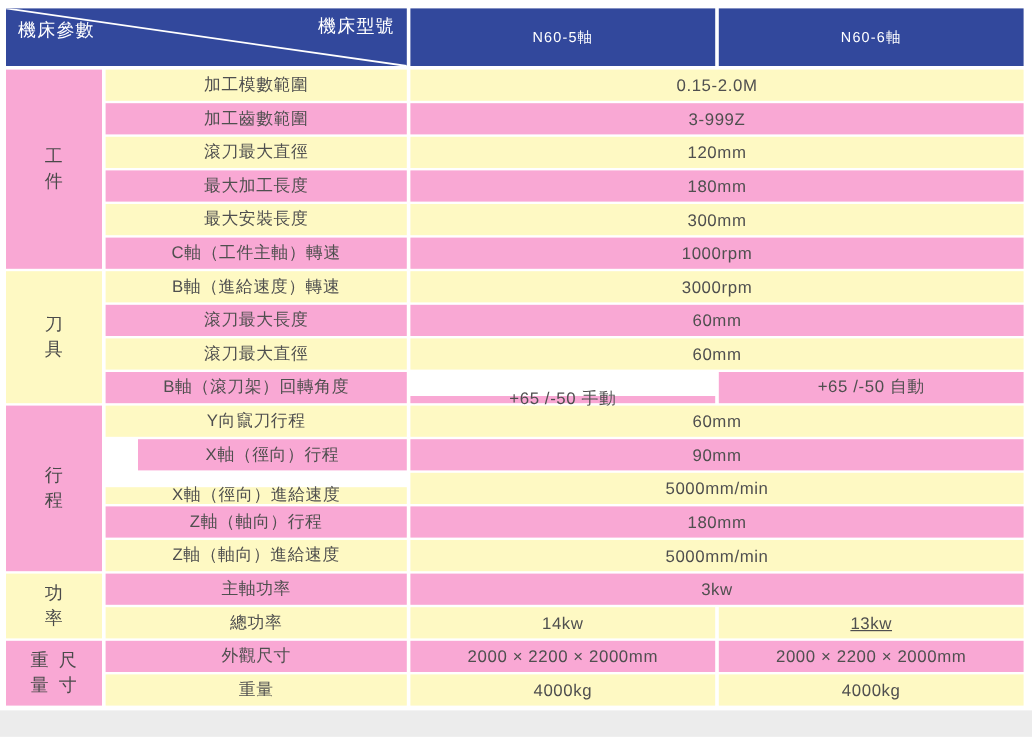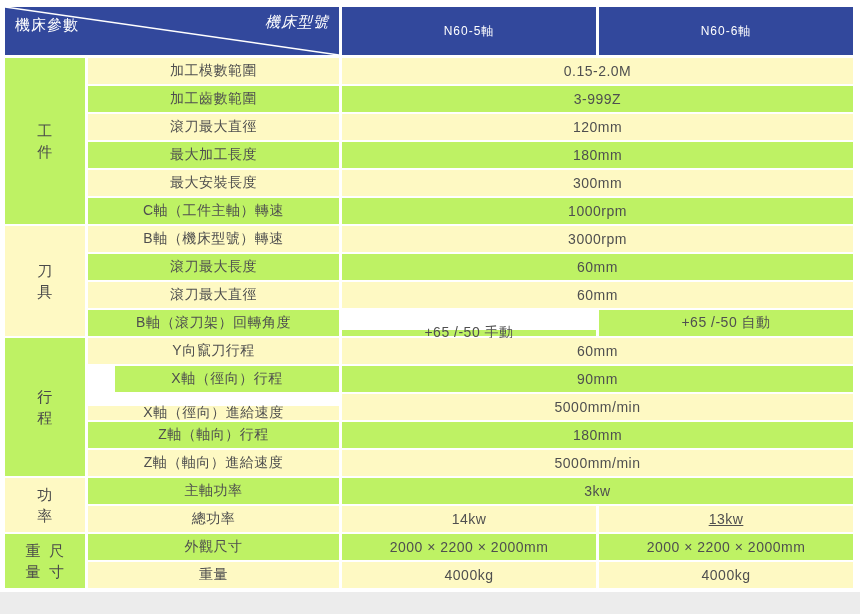--- a/index.html
+++ b/index.html
@@ -9,32 +9,32 @@
     font-family:"Liberation Sans","DejaVu Sans",sans-serif;
   }
   .table-wrap{position:absolute;left:5px;top:7px;width:848px;}
   .header-grid{
     display:grid;grid-template-columns:334px 254px 254px;column-gap:3px;
     height:48px;margin-bottom:3px;
   }
   .hdr-cell{background:#32489c;color:#ffffff;}
   .corner{position:relative;}
   .corner svg{position:absolute;left:0;top:0;}
-  .corner .tr{position:absolute;top:6px;right:10px;font-size:15px;letter-spacing:1px;font-style:italic;}
+  .corner .tr{position:absolute;top:6px;right:10px;font-size:15px;letter-spacing:1px;}
   .corner .bl{position:absolute;bottom:20px;left:10px;font-size:15px;letter-spacing:1px;}
   .model{display:flex;align-items:center;justify-content:center;font-size:12px;letter-spacing:1px;}
   .body-grid{
     display:grid;grid-template-columns:80px 251px 254px 254px;
     grid-auto-rows:26px;gap:2px 3px;
   }
   .cell{
     display:flex;align-items:center;justify-content:center;
     font-size:14px;color:#4f4f4f;letter-spacing:0.5px;white-space:nowrap;
   }
-  .gray{background:#bef264;}
+  .gray{background:#f9a8d4;}
   .white{background:#fef9c3;}
   .group-cell{flex-direction:row;gap:8px;}
   .gcol{display:flex;flex-direction:column;align-items:center;line-height:1.4;font-size:15px;color:#4a4a4a;}
   .footer-strip{position:absolute;left:0;bottom:0;width:860px;height:22px;background:#ececec;}
 </style>
 </head>
 <body>
 
 <div class="table-wrap">
 
@@ -68,21 +68,21 @@
       <div class="cell white" style="grid-area: 5 / 2;">最大安裝長度</div>
       <div class="cell white" style="grid-area: 5 / 3 / auto / span 2;">300mm</div>
       <div class="cell gray" style="grid-area: 6 / 2;">C軸（工件主軸）轉速</div>
       <div class="cell gray" style="grid-area: 6 / 3 / auto / span 2;">1000rpm</div>
       <div class="cell group-cell white" style="grid-area: 7 / 1 / span 4;">
         <div class="gcol">
           <div>刀</div>
           <div>具</div>
         </div>
       </div>
-      <div class="cell white" style="grid-area: 7 / 2;">B軸（機床型號）轉速</div>
+      <div class="cell white" style="grid-area: 7 / 2;">B軸（進給速度）轉速</div>
       <div class="cell white" style="grid-area: 7 / 3 / auto / span 2;">3000rpm</div>
       <div class="cell gray" style="grid-area: 8 / 2; font-family: Liberation Serif, serif;">滾刀最大長度</div>
       <div class="cell gray" style="grid-area: 8 / 3 / auto / span 2;">60mm</div>
       <div class="cell white" style="grid-area: 9 / 2;">滾刀最大直徑</div>
       <div class="cell white" style="grid-area: 9 / 3 / auto / span 2;">60mm</div>
       <div class="cell gray" style="grid-area: 10 / 2;">B軸（滾刀架）回轉角度</div>
       <div class="cell gray" style="grid-area: 10 / 3; margin-top: 20px;">+65 /-50 手動</div>
       <div class="cell gray" style="grid-area: 10 / 4;">+65 /-50 自動</div>
       <div class="cell group-cell gray" style="grid-area: 11 / 1 / span 5;">
         <div class="gcol">

